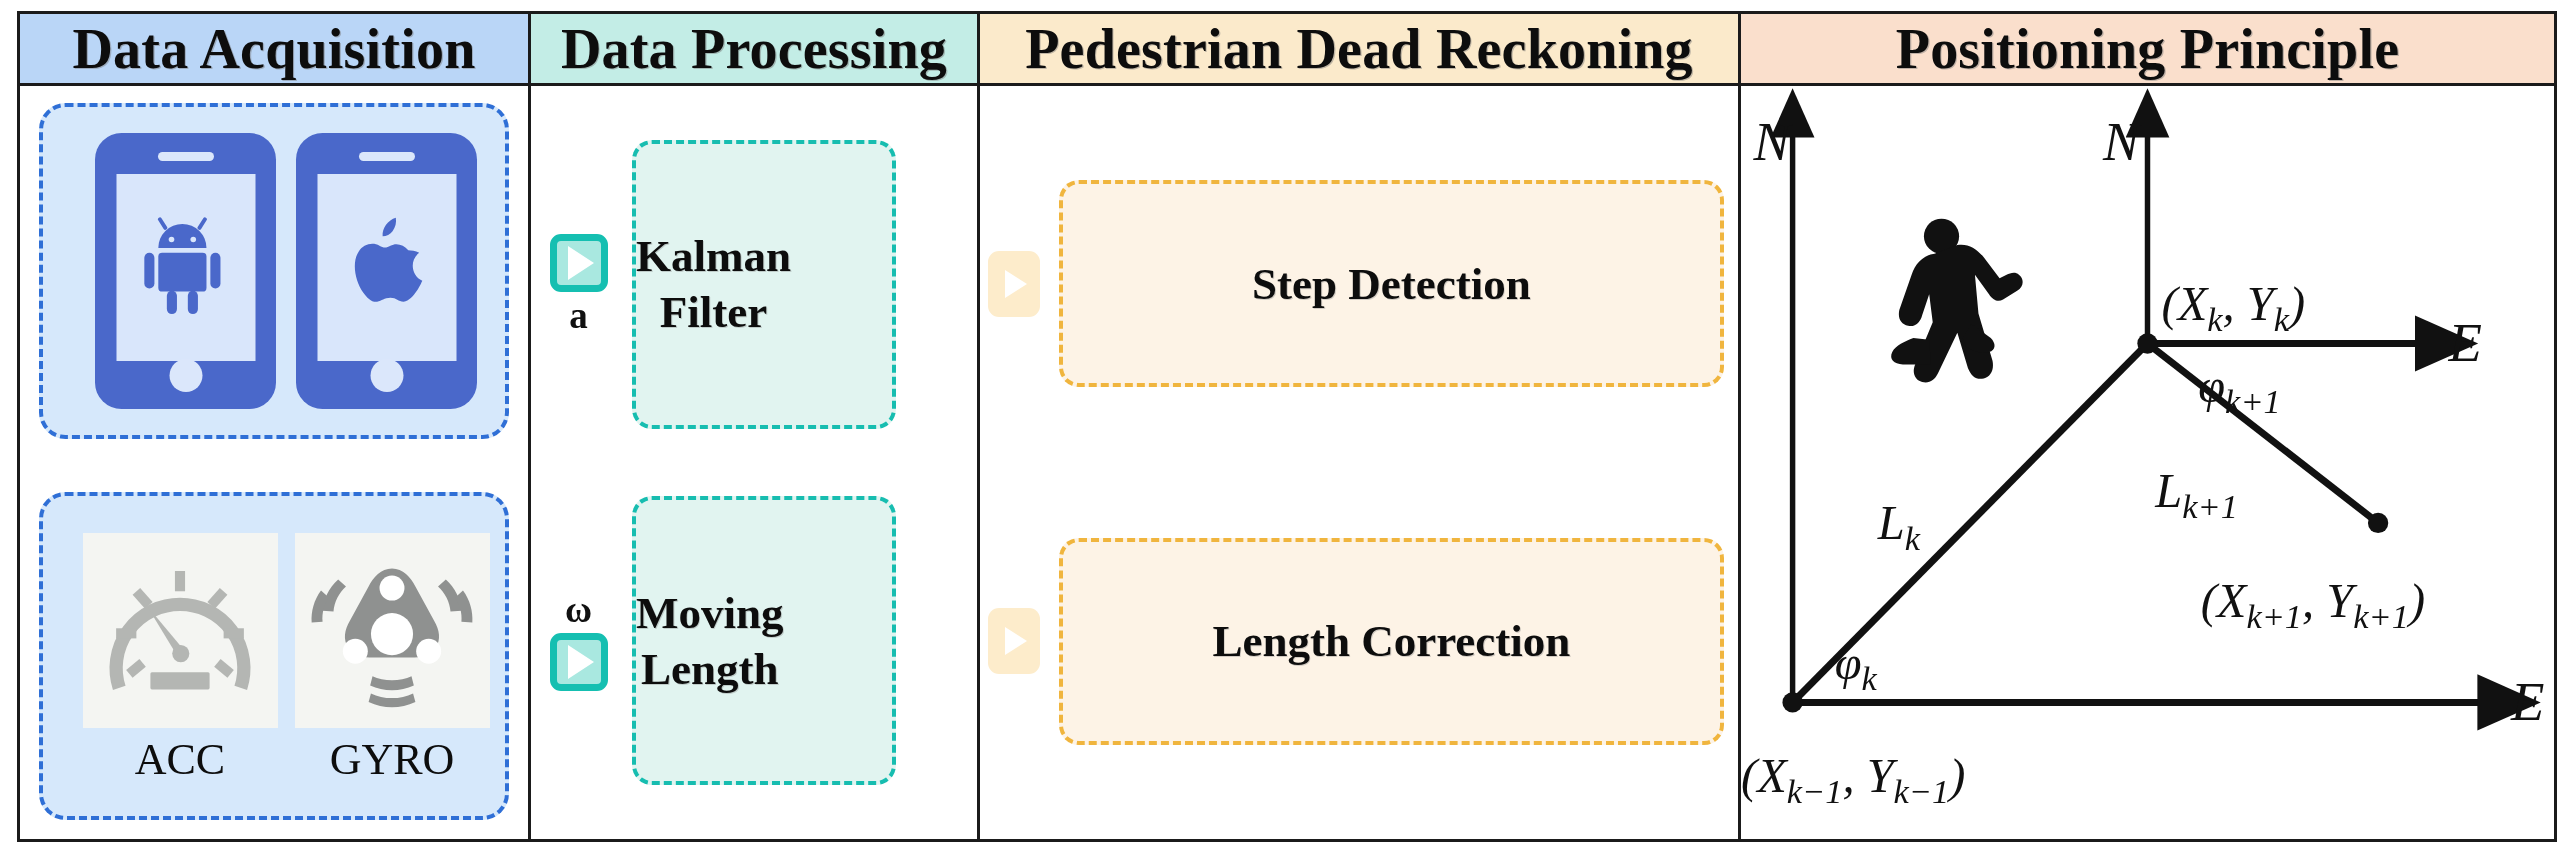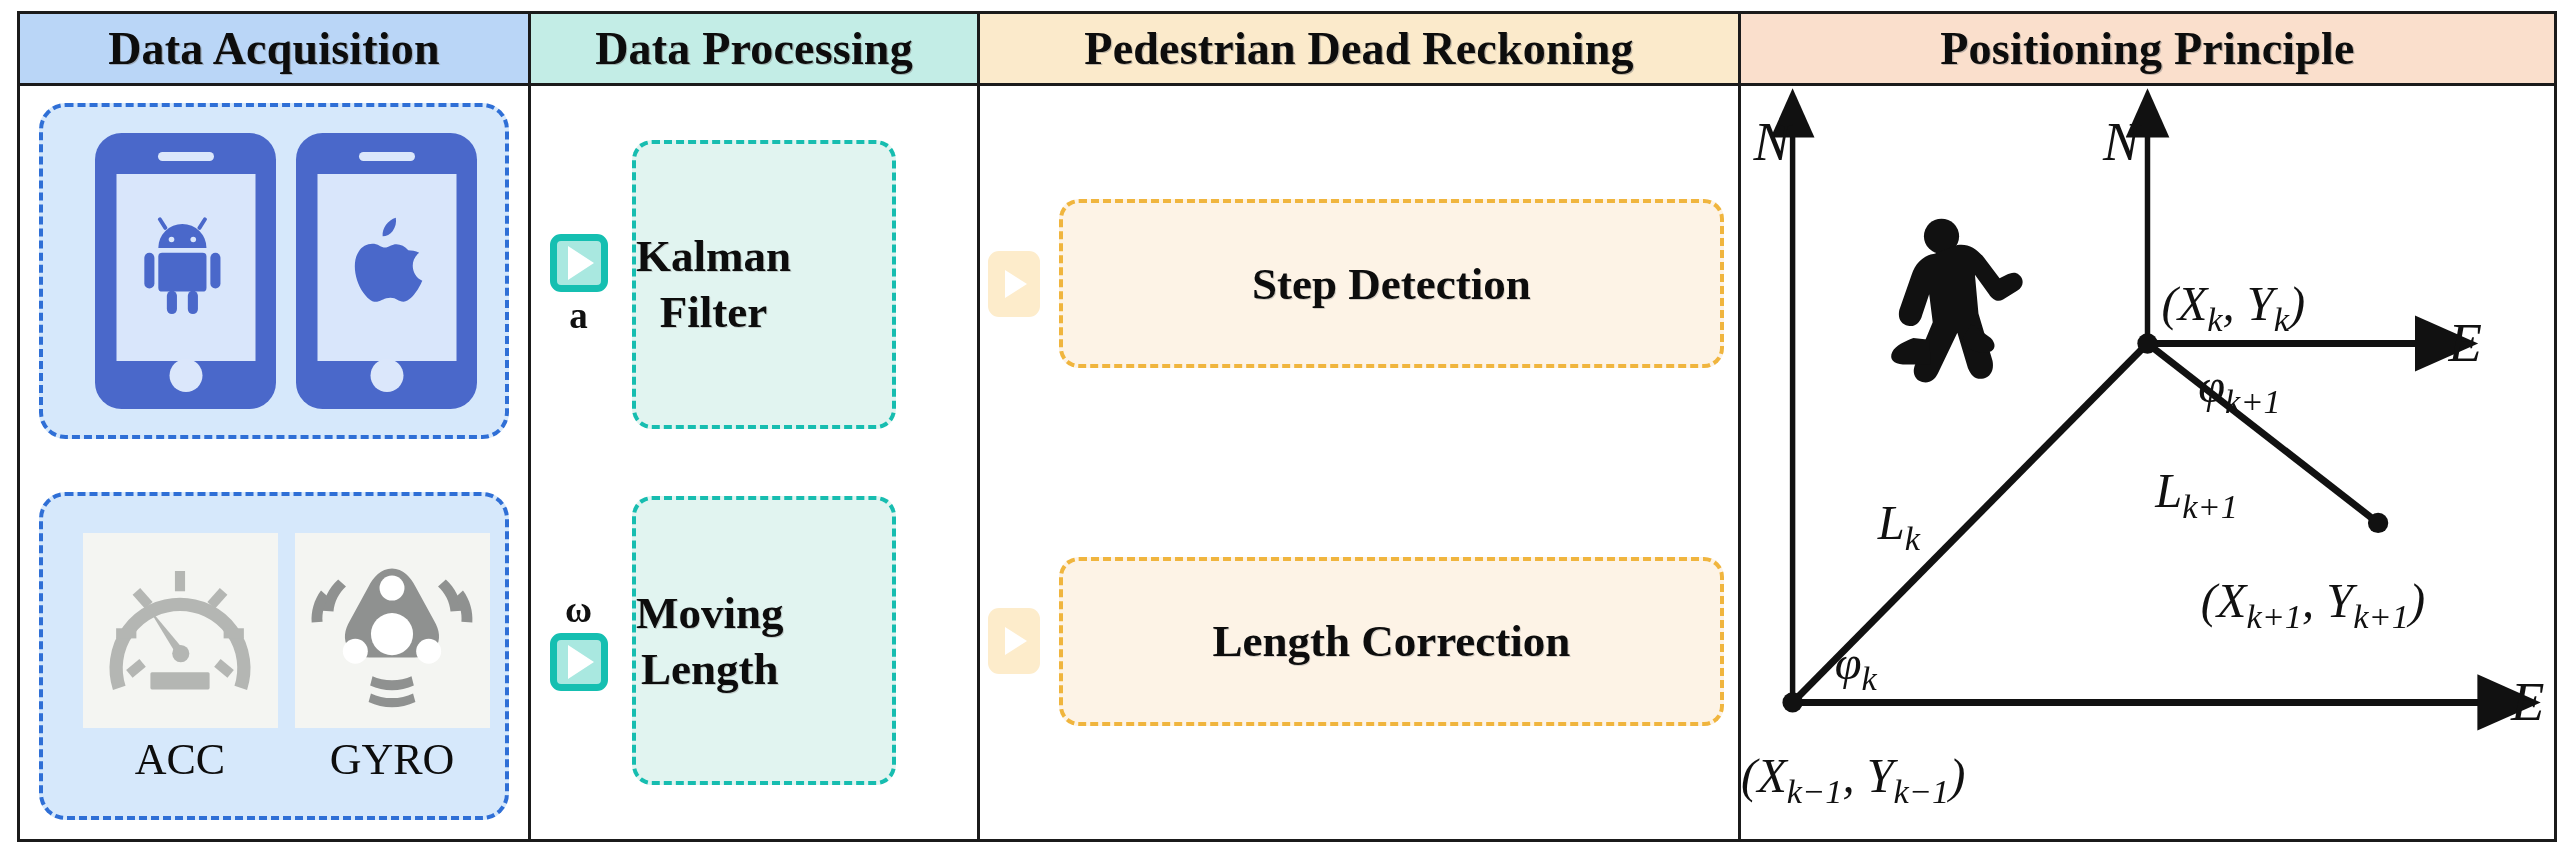--- a/index.html
+++ b/index.html
@@ -30,21 +30,21 @@
     display:flex;
     flex:1;
     box-sizing:border-box;
   }
   .col-sep{ border-right:3.9px solid #1b1b1b; }
 
   .hcell{
     display:flex;align-items:center;justify-content:center;
     box-sizing:border-box;
     font-weight:bold;
-    font-size:46px;
+    font-size:56px;
     letter-spacing:0.2px;
     color:#0d0d0d;
     text-shadow:1.2px 1.2px 0 rgba(120,120,120,.45);
     white-space:nowrap;
   }
   .bcell{
     position:relative;
     box-sizing:border-box;
     background:#fff;
   }
@@ -167,21 +167,21 @@
     box-sizing:border-box;
     display:flex;align-items:center;justify-content:center;
     flex:0 0 auto;
   }
   .play-amber{border-color:#f6c75a;}
   .dashbox-amber{
     background:#fdf3e6;
     border:4.7px dashed #f0b53e;
     border-radius:20px;
     box-sizing:border-box;
-    flex:1;height:169px;
+    flex:1;height:207px;
     display:flex;align-items:center;justify-content:center;
     font-size:45px;font-weight:bold;color:#0d0d0d;
     white-space:nowrap;
     text-shadow:0.9px 0.9px 0 rgba(130,130,130,.35);
   }
   
   .tri-w{
     width:0;height:0;
     border-top:17px solid transparent;
     border-bottom:17px solid transparent;

